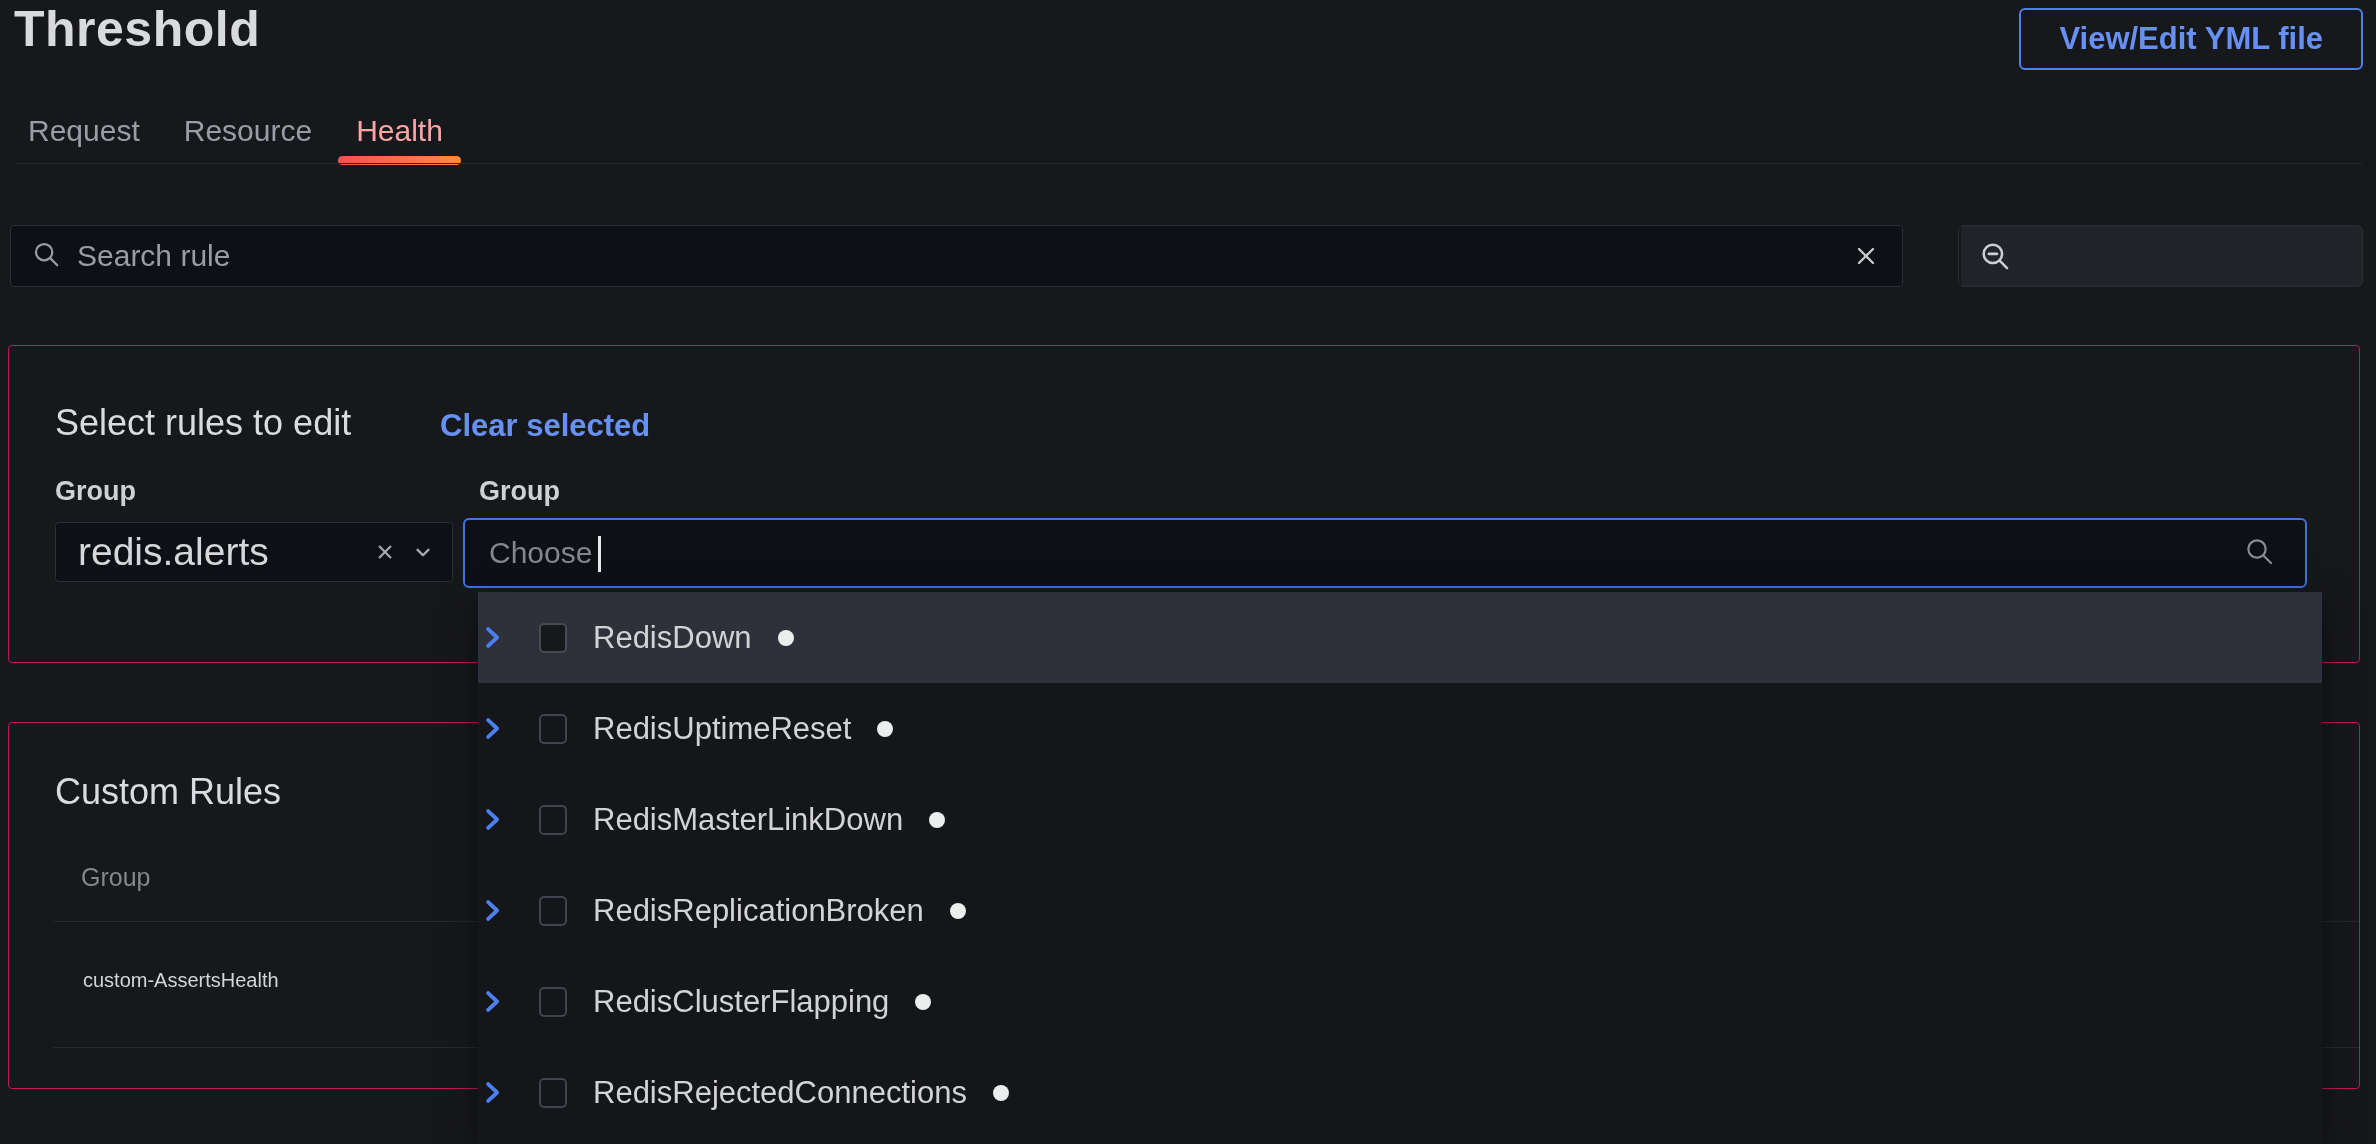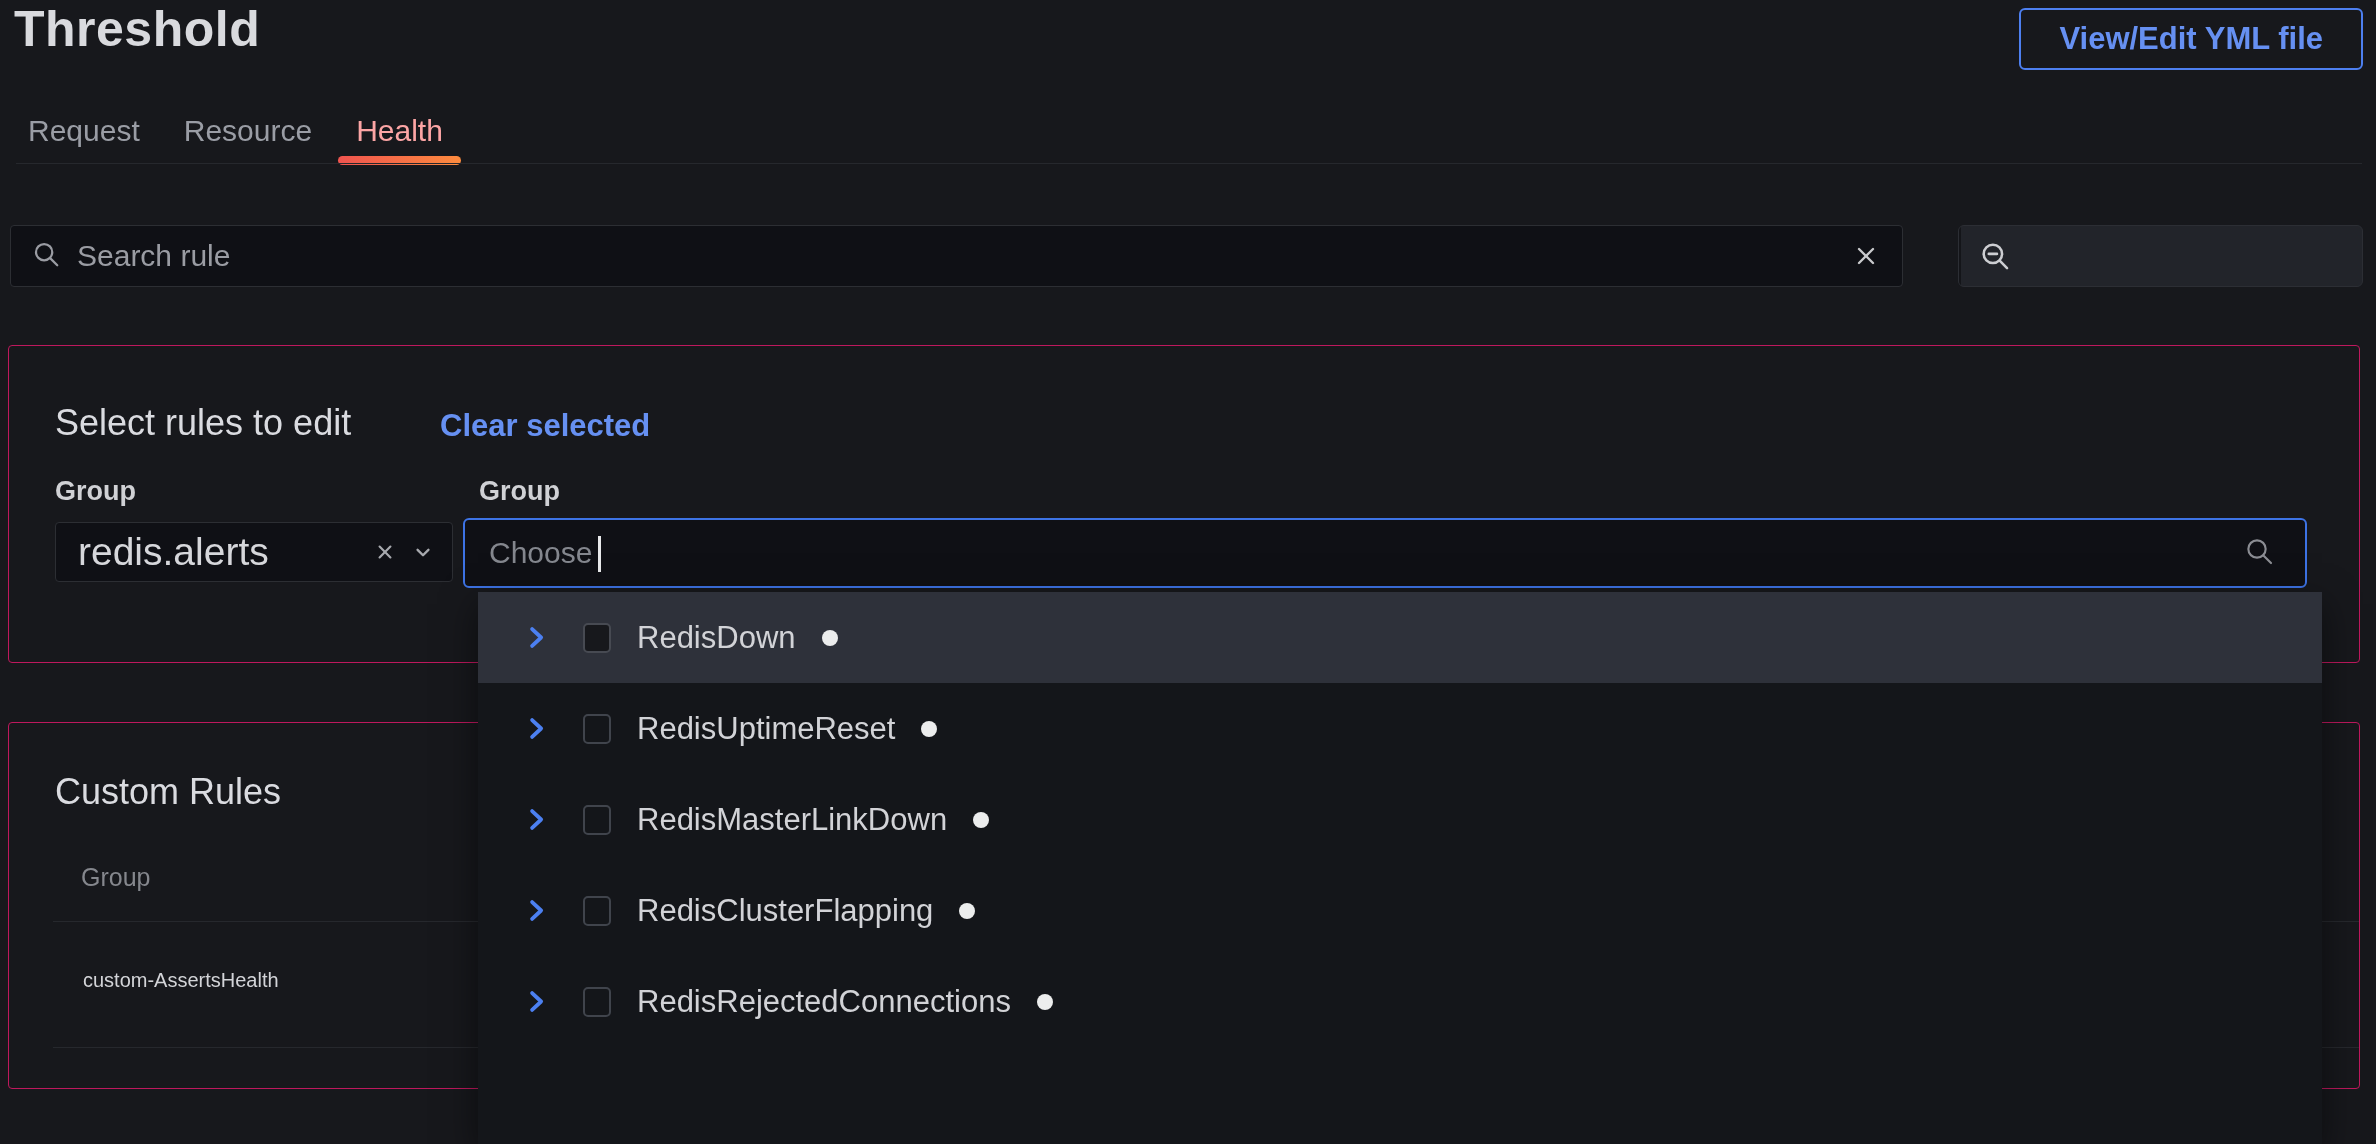--- a/index.html
+++ b/index.html
@@ -100,21 +100,21 @@
     position: absolute; left: 133px; top: 16px; width: 3px; height: 36px;
     background: #e8e9eb;
   }
   .choose-wrap .mag { margin-right: 30px; color: #8b8d93; flex: 0 0 auto; }
   
   .dropdown {
     position: absolute; left: 478px; top: 592px; width: 1844px; height: 552px;
     background: #14161a; z-index: 20; box-shadow: 0 12px 34px rgba(0,0,0,.5);
     overflow: hidden;
   }
-  .drow { height: 91px; display: flex; align-items: center; padding-left: 44px; cursor: pointer; }
+  .drow { height: 91px; display: flex; align-items: center; cursor: pointer; }
   .drow.highlight { background: #2e313a; }
   .drow .chev-right { flex: 0 0 auto; color: #4c80f1; margin-right: 34px; display: flex; }
   .cbox {
     flex: 0 0 auto; width: 28px; height: 30px; border: 2px solid #40444c;
     border-radius: 5px; margin-right: 26px; background: transparent; cursor: pointer;
   }
   .drow.highlight .cbox { background: #17181c; border-color: #474a52; }
   .dlabel { font-size: 31px; color: #d2d3d7; }
   .ddot { width: 16px; height: 16px; border-radius: 50%; background: #eceded; margin-left: 26px; }
   
@@ -243,20 +243,30 @@
     <span class="chev-right">
       <svg width="27" height="27" viewBox="0 0 24 24" fill="none" stroke="currentColor" stroke-width="3.4" stroke-linecap="round" stroke-linejoin="round">
           <polyline points="9,4.5 17,12 9,19.5"></polyline>
         </svg>
     </span>
     <span class="cbox"></span>
     <span class="dlabel">RedisMasterLinkDown</span>
     <span class="ddot"></span>
   </div>
 
+  <div class="drow">
+    <span class="chev-right">
+      <svg width="27" height="27" viewBox="0 0 24 24" fill="none" stroke="currentColor" stroke-width="3.4" stroke-linecap="round" stroke-linejoin="round">
+          <polyline points="9,4.5 17,12 9,19.5"></polyline>
+        </svg>
+    </span>
+    <span class="cbox"></span>
+    <span class="dlabel">RedisReplicationBroken</span>
+    <span class="ddot"></span>
+  </div>
 
   <div class="drow">
     <span class="chev-right">
       <svg width="27" height="27" viewBox="0 0 24 24" fill="none" stroke="currentColor" stroke-width="3.4" stroke-linecap="round" stroke-linejoin="round">
           <polyline points="9,4.5 17,12 9,19.5"></polyline>
         </svg>
     </span>
     <span class="cbox"></span>
     <span class="dlabel">RedisClusterFlapping</span>
     <span class="ddot"></span>

